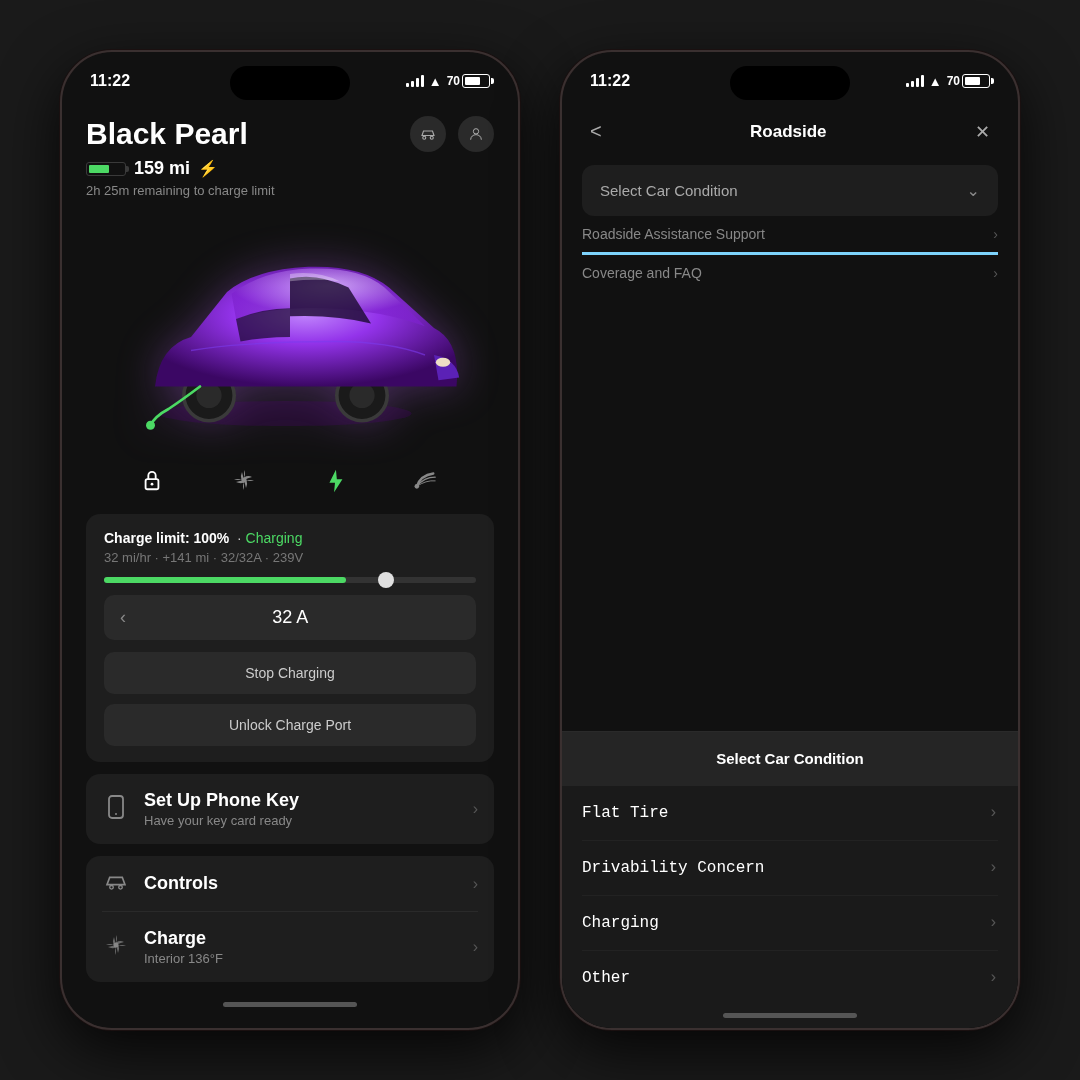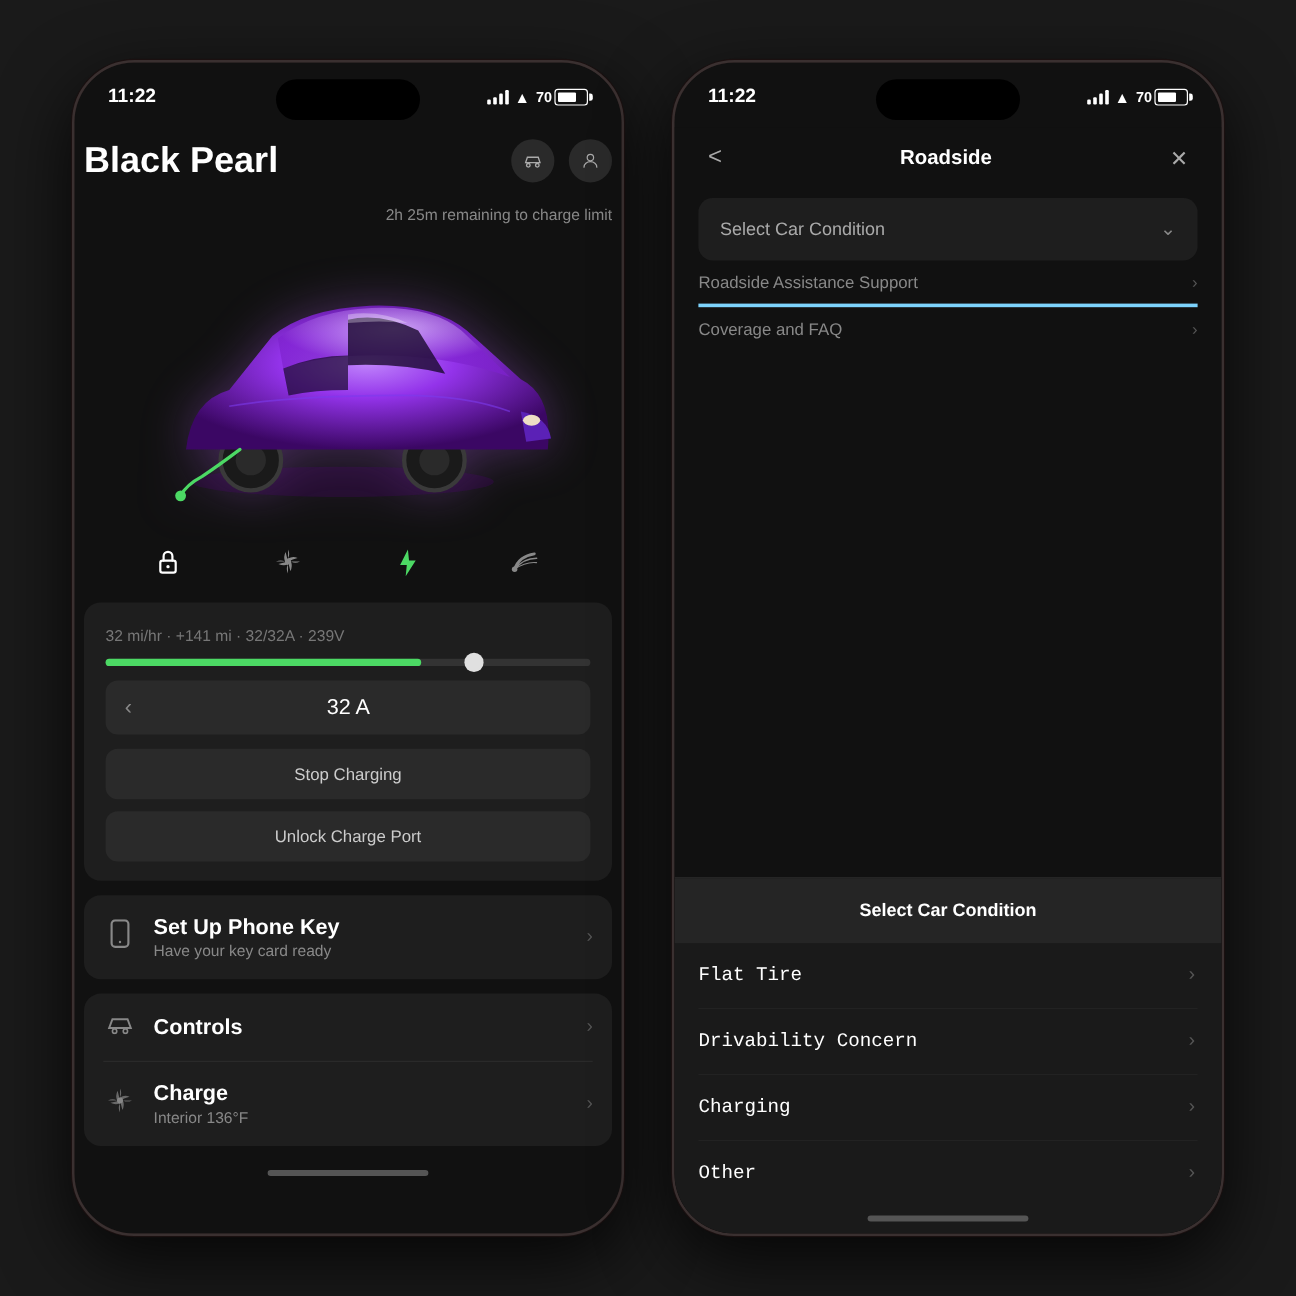--- a/index.html
+++ b/index.html
@@ -125,21 +125,21 @@
       width: 70%;
     }
 
     .battery-percent {
       font-size: 12px;
       font-weight: 600;
     }
 
     
     .left-content {
-      padding: 0 8px;
+      padding: 0 24px;
       overflow-y: auto;
       height: calc(100% - 54px);
     }
 
     .car-header {
       margin-top: 10px;
     }
 
     .car-name {
       font-size: 30px;
@@ -211,22 +211,21 @@
     }
 
     .charge-bolt {
       color: #4cd964;
       font-size: 16px;
     }
 
     .charge-time {
       font-size: 13px;
       color: #888;
-      margin-top: 19px;
-      text-align: right;
+      margin-top: 4px;
     }
 
     .car-image-container {
       display: flex;
       justify-content: center;
       align-items: center;
       height: 240px;
       margin-top: 10px;
       position: relative;
     }
@@ -595,20 +594,27 @@
               </svg>
             </div>
             <div class="header-icon-btn">
               <svg width="16" height="16" viewBox="0 0 24 24" fill="none">
                 <circle cx="12" cy="8" r="4" stroke="#aaa" stroke-width="1.5"></circle>
                 <path d="M4 20c0-4 3.6-7 8-7s8 3 8 7" stroke="#aaa" stroke-width="1.5" stroke-linecap="round"></path>
               </svg>
             </div>
           </div>
         </div>
+        <div class="battery-status">
+          <div class="battery-bar-container">
+            <div class="battery-bar-fill"></div>
+          </div>
+          <span class="mileage">159 mi</span>
+          <span class="charge-bolt">⚡</span>
+        </div>
         <div class="charge-time">2h 25m remaining to charge limit</div>
       </div>
 
       <div class="car-image-container">
         <svg class="car-svg car-glow" viewBox="0 0 400 220" xmlns="http://www.w3.org/2000/svg">
           <defs>
             <radialGradient id="carBody" cx="50%" cy="40%" r="60%">
               <stop offset="0%" stop-color="#c084fc"></stop>
               <stop offset="40%" stop-color="#9333ea"></stop>
               <stop offset="100%" stop-color="#3b0764"></stop>
@@ -677,20 +683,26 @@
           <svg width="26" height="22" viewBox="0 0 28 24" fill="none">
             <path d="M4 20 Q8 8 22 6" stroke="#888" stroke-width="2.5" stroke-linecap="round"></path>
             <path d="M4 20 Q12 10 24 10" stroke="#888" stroke-width="1.5" stroke-linecap="round"></path>
             <path d="M4 20 Q14 13 24 14" stroke="#888" stroke-width="1" stroke-linecap="round"></path>
             <circle cx="4" cy="20" r="2.5" fill="#888"></circle>
           </svg>
         </div>
       </div>
 
       <div class="charge-card">
+        <div class="charge-info-top">
+          <span>
+            <b>Charge limit: 100%</b>
+            &nbsp;·&nbsp;<span class="charge-status-text">Charging</span>
+          </span>
+        </div>
         <div class="charge-info-sub">32 mi/hr  ·  +141 mi  ·  32/32A  ·  239V</div>
         <div class="charge-progress-bar">
           <div class="charge-progress-fill"></div>
           <div class="charge-progress-thumb"></div>
         </div>
         <div class="charge-ampere-row">
           <span class="amp-chevron">‹</span>
           <span class="amp-value">32 A</span>
           <span style="opacity:0">›</span>
         </div>

